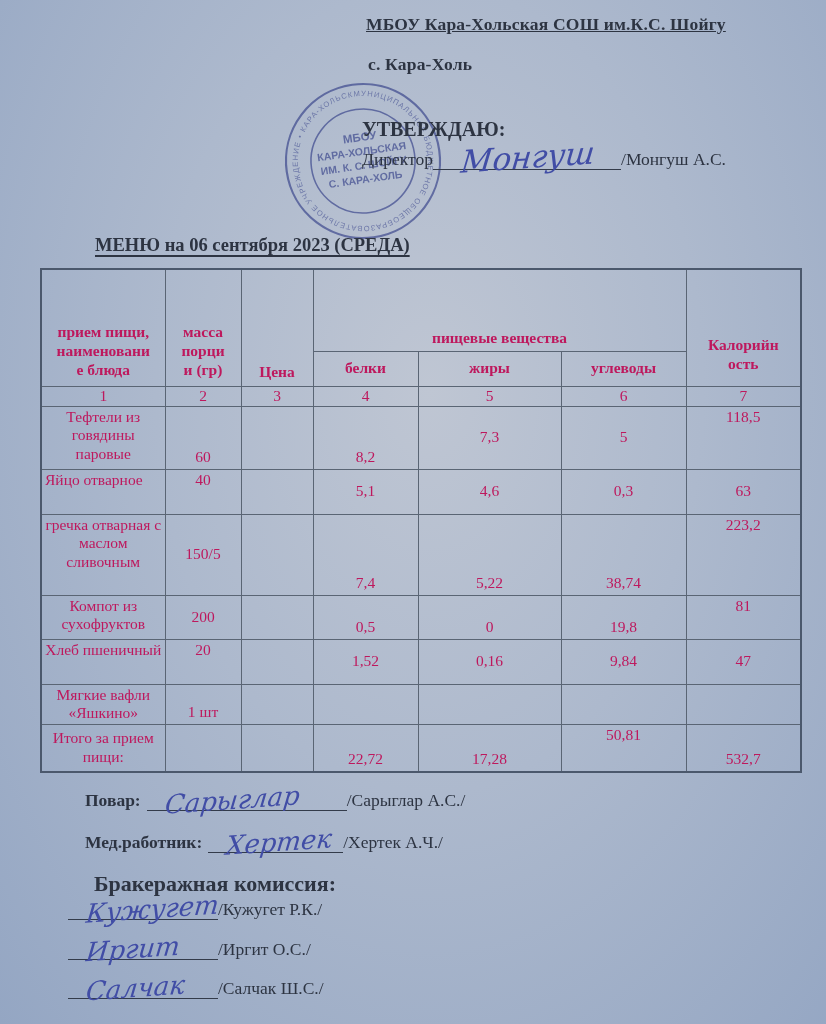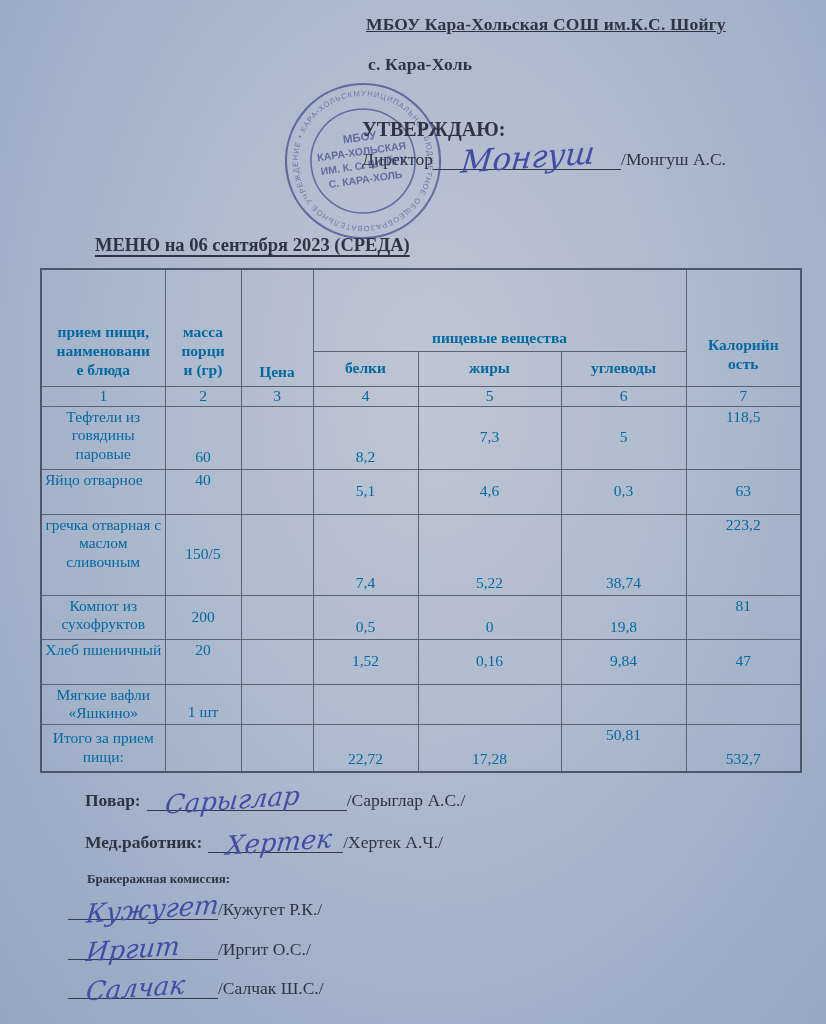--- a/index.html
+++ b/index.html
@@ -36,21 +36,21 @@
   .director-slot .hand { font-size:31px; left:28px; bottom:-6px; }
 
   
   .menu-title { left:95px; top:235px; font-weight:bold; font-size:18.5px;
                 text-decoration:underline; text-decoration-thickness:2px;
                 text-underline-offset:4px; }
 
   
   table { position:absolute; left:40px; top:268px; width:760px;
           border-collapse:collapse; table-layout:fixed;
-          font-size:15.5px; color:#0369a1; border:2.5px solid #4b586c; }
+          font-size:15.5px; color:#be185d; border:2.5px solid #4b586c; }
   td,th { border:1.4px solid #5a6574; padding:0 2px; text-align:center;
           font-weight:normal; line-height:1.22; overflow:hidden; }
   th { font-weight:bold; white-space:pre-line; }
   tr.h1 { height:82px; } tr.h2 { height:35px; } tr.h3 { height:20px; }
   tr.h3 td { line-height:18px; }
   .hb  { vertical-align:bottom; padding-bottom:6px; }
   .hb3 { vertical-align:bottom; padding-bottom:4px; }
   .hbg { vertical-align:bottom; padding-bottom:3px; }
   .hb7 { vertical-align:bottom; padding-bottom:12px; }
   tbody tr:nth-child(1) { height:63px; }
@@ -67,21 +67,21 @@
   .ha-c { text-align:center; }
 
   
   .sig-row { display:flex; align-items:flex-end; font-size:17.5px; }
   .sig-label { font-weight:bold; margin-right:6px; }
   .cook-row { left:85px; top:789px; }
   .med-row  { left:85px; top:831px; }
   .cook-slot { width:200px; height:22px; }
   .med-slot  { width:135px; height:22px; }
   .cook-slot .hand, .med-slot .hand, .comm-slot .hand { font-size:26px; left:18px; bottom:-5px; }
-  .commission-label { left:87px; top:871px; font-weight:bold; font-size:13px; }
+  .commission-label { left:94px; top:871px; font-weight:bold; font-size:22px; }
   .comm-1 { left:68px; top:898px; }
   .comm-2 { left:68px; top:938px; }
   .comm-3 { left:68px; top:977px; }
   .comm-slot { width:150px; height:22px; }
 </style>
 </head>
 <body>
 
 <div class="abs school-line school-1">МБОУ Кара-Хольская СОШ им.К.С. Шойгу</div>
 <div class="abs school-line school-2">с. Кара-Холь</div>

